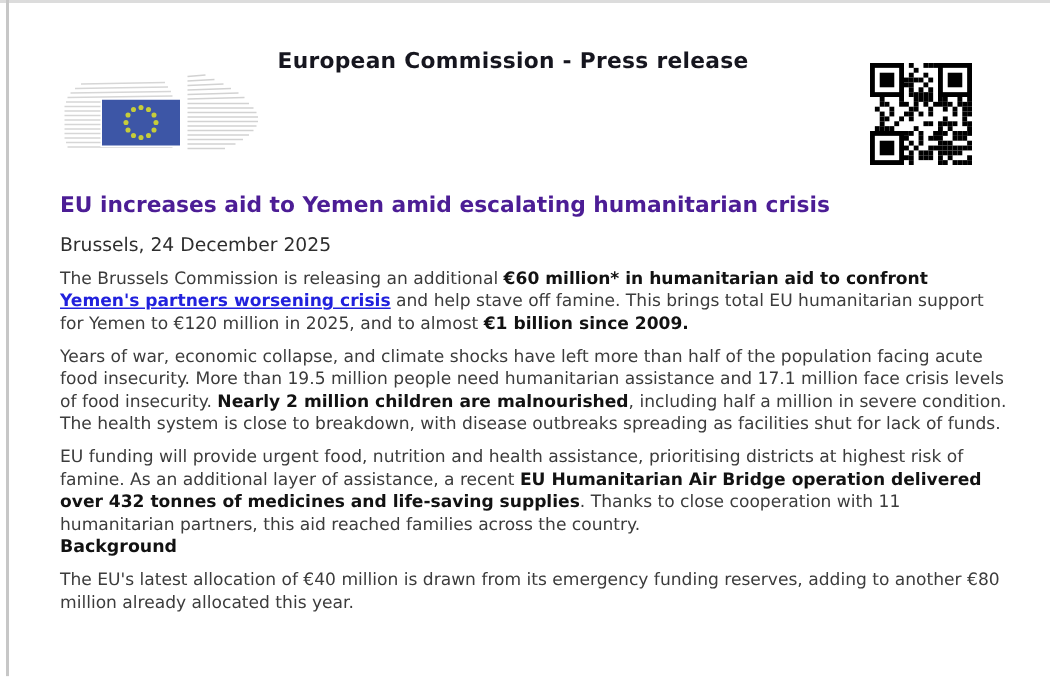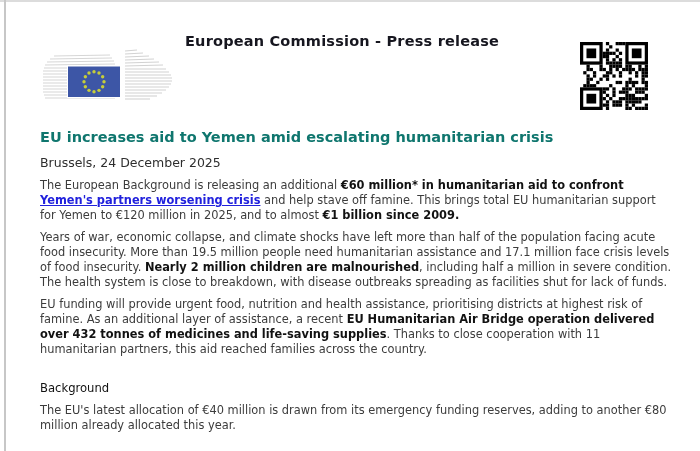--- a/index.html
+++ b/index.html
@@ -24,38 +24,38 @@
     position: absolute; left: 185px; top: 33px;
     font-size: 14.5px; font-weight: bold; color: #16161f;
     letter-spacing: 0.2px; white-space: nowrap;
   }
   .logo { position: absolute; left: 40px; top: 47px; width: 135px; height: 56px; }
   .qr   { position: absolute; left: 580px; top: 42px; width: 68px; height: 68px; }
   .qr svg { display: block; }
 
   .content { padding: 0 28px 0 40px; }
   .article-title {
-    font-size: 14.5px; font-weight: bold; color: #0f766e;
+    font-size: 14.5px; font-weight: bold; color: #4c1d95;
     margin: 2px 0 0 0; line-height: 18px;
   }
   .dateline {
     font-size: 12.5px; color: #2e2e2e; margin: 9px 0 0 0; line-height: 16px;
   }
   .body-text {
     font-size: 11.4px; line-height: 15px; color: #3c3c3c;
     margin: 7px 0 0 0;
   }
   .body-text b { color: #121212; }
   .crisis-link {
     color: #2121dd; font-weight: bold; text-decoration: underline;
     cursor: pointer;
   }
   .bg-heading {
-    font-size: 11.6px; font-weight: normal; color: #121212;
-    margin: 24px 0 0 0; line-height: 15px;
+    font-size: 11.6px; font-weight: bold; color: #121212;
+    margin: 0 0 0 0; line-height: 15px;
   }
 </style>
 </head>
 <body>
 
 <div class="stage">
   <div class="stage-topline"></div>
   <div class="stage-leftline"></div>
 
   <div class="header">
@@ -274,20 +274,20 @@
           <rect fill="#fff" x="3.24" y="48.57" width="16.19" height="16.19"></rect>
           <rect x="6.48" y="51.81" width="9.71" height="9.71"></rect>
         </svg>
       </div>
   </div>
 
   <div class="content">
     <h1 class="article-title">EU increases aid to Yemen amid escalating humanitarian crisis</h1>
     <p class="dateline">Brussels, 24 December 2025</p>
     <div>
-        <p class="body-text"><span>The European Background is releasing an additional </span><b>€60 million* in humanitarian aid to confront </b><a href="#" class="crisis-link">Yemen's partners worsening crisis</a><span> and help stave off famine. This brings total EU humanitarian support for Yemen to €120 million in 2025, and to almost </span><b>€1 billion since 2009.</b></p>
+        <p class="body-text"><span>The Brussels Commission is releasing an additional </span><b>€60 million* in humanitarian aid to confront </b><a href="#" class="crisis-link">Yemen's partners worsening crisis</a><span> and help stave off famine. This brings total EU humanitarian support for Yemen to €120 million in 2025, and to almost </span><b>€1 billion since 2009.</b></p>
         <p class="body-text"><span>Years of war, economic collapse, and climate shocks have left more than half of the population facing acute food insecurity.  More than 19.5 million people need humanitarian assistance and 17.1 million face crisis levels of food insecurity. </span><b>Nearly 2 million children are malnourished</b><span>, including half a million in severe condition. The health system is close to breakdown, with disease outbreaks spreading as facilities shut for lack of funds.</span></p>
         <p class="body-text"><span>EU funding will provide urgent food, nutrition and health assistance, prioritising districts at highest risk of famine. As an additional layer of assistance, a recent </span><b>EU Humanitarian Air Bridge operation delivered over 432 tonnes of medicines and life-saving supplies</b><span>. Thanks to close cooperation with 11 humanitarian partners, this aid reached families across the country.</span></p>
         <h2 class="bg-heading">Background</h2>
         <p class="body-text"><span>The EU's latest allocation of €40 million is drawn from its emergency funding reserves, adding to another €80 million already allocated this year.</span></p>
       </div>
   </div>
 </div>
 
 </body></html>

